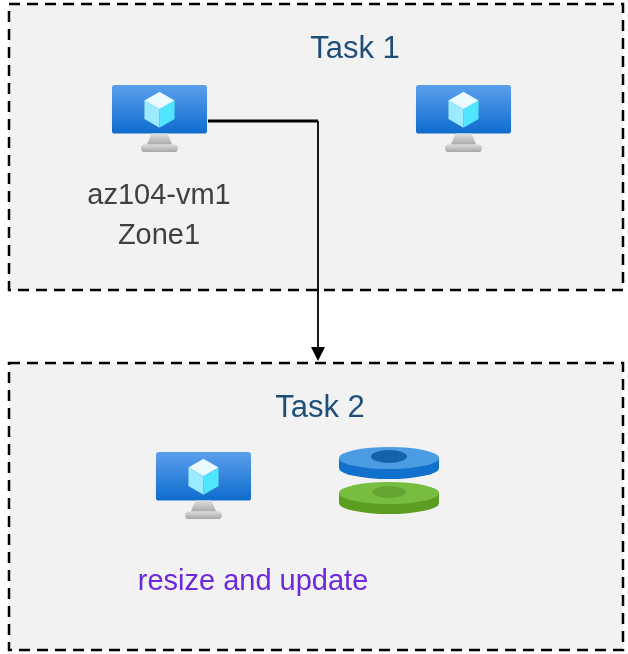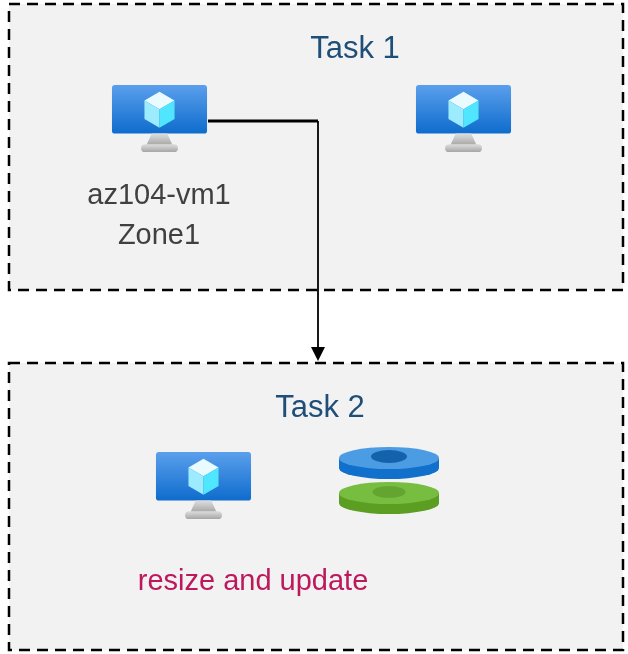--- a/index.html
+++ b/index.html
@@ -1,21 +1,21 @@
 <!DOCTYPE html>
 <html><head>
 <meta charset="utf-8">
 <style>
   html,body{margin:0;padding:0;background:#ffffff;}
   .canvas{position:relative;width:628px;height:654px;background:#ffffff;overflow:hidden;
           font-family:"Liberation Sans",sans-serif;}
   .layer{position:absolute;left:0;top:0;}
   .title{position:absolute;font-size:31px;line-height:40px;color:#1f4e79;text-align:center;font-weight:400;}
   .label{position:absolute;font-size:29px;line-height:40px;color:#404040;text-align:center;}
-  .caption{position:absolute;font-size:29px;line-height:40px;color:#be185d;text-align:center;}
+  .caption{position:absolute;font-size:29px;line-height:40px;color:#6d28d9;text-align:center;}
 </style>
 </head>
 <body>
 
 <div class="canvas">
 
   <svg class="layer" width="628" height="654" viewBox="0 0 628 654">
     <defs>
       <linearGradient id="gradScreen" x1="0" y1="0" x2="0" y2="1">
         <stop offset="0" stop-color="#5b9fec"></stop>

